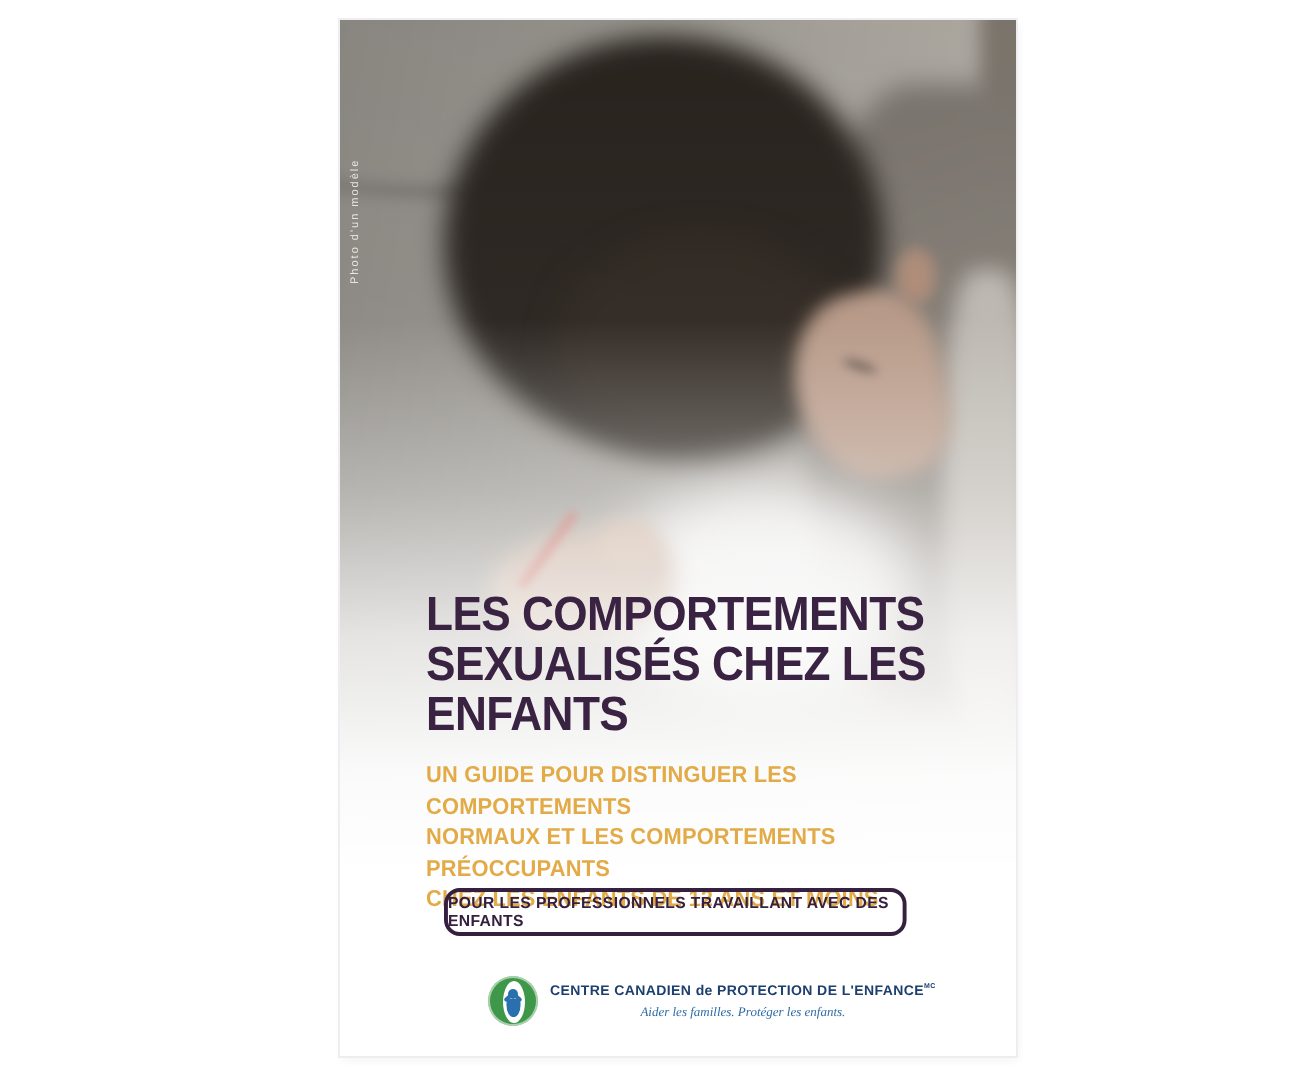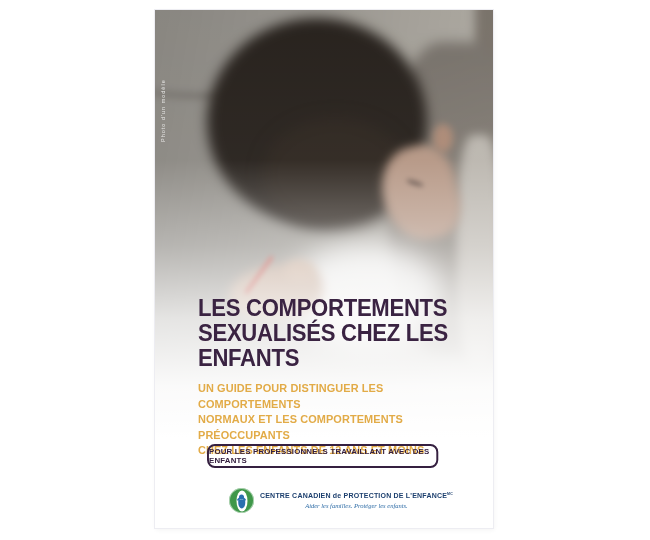--- a/index.html
+++ b/index.html
@@ -6,21 +6,21 @@
   body {
     width:650px; height:540px;
     background:#ffffff;
     font-family:"Liberation Sans", sans-serif;
     position:relative;
     overflow:hidden;
   }
 
   
   .cover {
-    position:absolute; left:155px; top:10px;
+    position:absolute; left:170px; top:10px;
     width:338px; height:518px;
     background:#ffffff;
     box-shadow:0 0 0 1px #ededf2, 1px 2px 5px rgba(0,0,0,0.05);
   }
 
   
   .photo {
     position:absolute; left:0; top:0;
     width:338px; height:428px;
     overflow:hidden;

